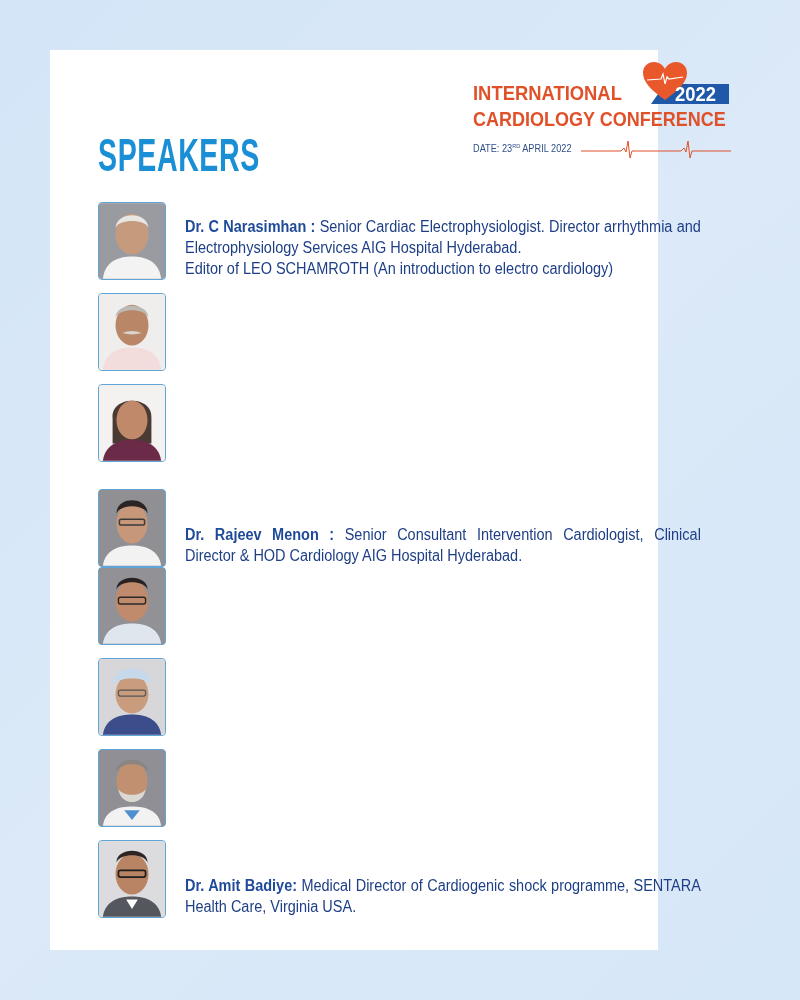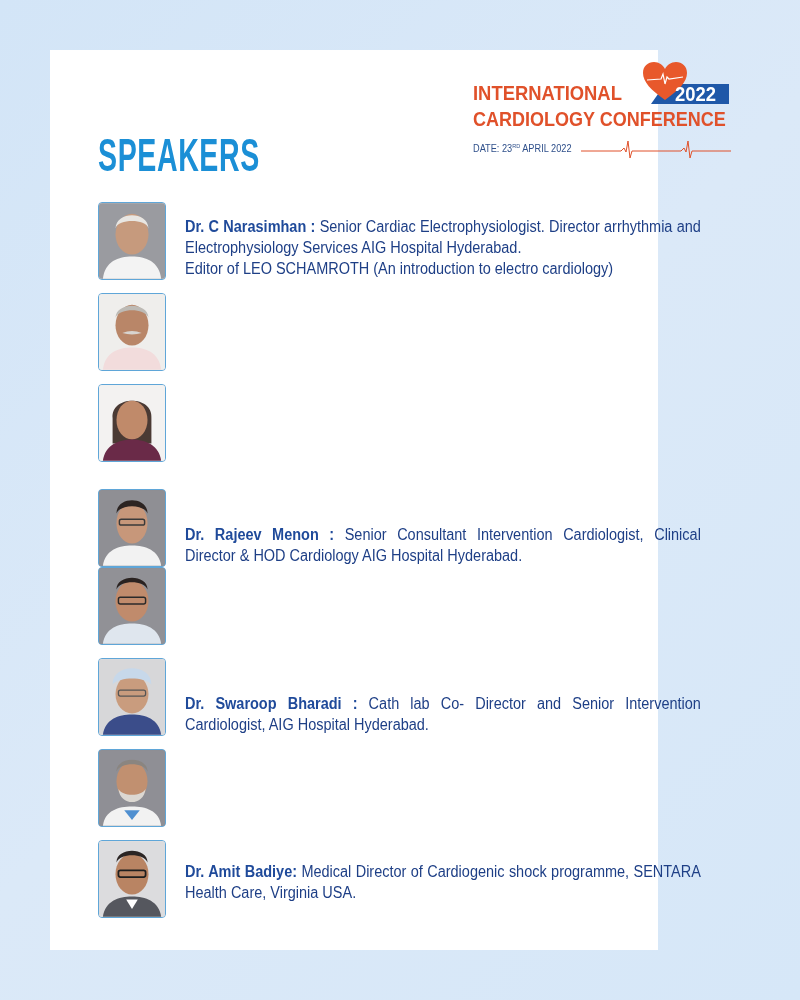--- a/index.html
+++ b/index.html
@@ -162,23 +162,20 @@
     <div class="speaker" style="top:456px">
       <div class="photo light">
         <svg viewBox="0 0 68 78">
           <rect width="68" height="78" fill="#d7d7d9"></rect>
           <ellipse cx="34" cy="36" rx="17" ry="20" fill="#c99c7e"></ellipse>
           <path d="M14 26 C14 4 54 4 54 26 C46 18 22 18 14 26Z" fill="#c7d8ea"></path>
           <rect x="20" y="32" width="28" height="6" rx="2" fill="none" stroke="#555" stroke-width="1.3"></rect>
           <path d="M4 78 C6 62 20 57 34 57 C48 57 62 62 64 78Z" fill="#3b4d8a"></path>
         </svg>
       </div>
-      <div class="bio" style="top:35px">
-        <div class="inner"><span class="name">Dr. Swaroop Bharadi :</span><span> Cath lab Co- Director and Senior Intervention Cardiologist, AIG Hospital Hyderabad.</span></div>
-      </div>
     </div>
 
     <div class="speaker" style="top:547px">
       <div class="photo">
         <svg viewBox="0 0 68 78">
           <rect width="68" height="78" fill="#8f8f95"></rect>
           <ellipse cx="34" cy="32" rx="16" ry="20" fill="#c19070"></ellipse>
           <path d="M18 22 C18 6 50 6 50 22 C46 12 22 12 18 22Z" fill="#8a8580"></path>
           <path d="M20 40 C22 58 46 58 48 40 C44 48 24 48 20 40Z" fill="#dcd8d2"></path>
           <path d="M4 78 C6 62 20 58 34 58 C48 58 62 62 64 78Z" fill="#f2f2f2"></path>
@@ -191,19 +188,19 @@
       <div class="photo light">
         <svg viewBox="0 0 68 78">
           <rect width="68" height="78" fill="#dcdcde"></rect>
           <ellipse cx="34" cy="34" rx="17" ry="21" fill="#b98463"></ellipse>
           <path d="M18 22 C18 6 50 6 50 22 C46 12 22 12 18 22Z" fill="#2b2524"></path>
           <rect x="20" y="30" width="28" height="7" rx="2" fill="none" stroke="#1e1e1e" stroke-width="1.8"></rect>
           <path d="M4 78 C6 62 20 57 34 57 C48 57 62 62 64 78Z" fill="#55575e"></path>
           <path d="M28 60 L34 70 L40 60Z" fill="#ffffff"></path>
         </svg>
       </div>
-      <div class="bio" style="top:21px">
+      <div class="bio" style="top:35px">
         <div class="inner"><span class="name">Dr. Amit Badiye:</span><span> Medical Director of Cardiogenic shock programme, SENTARA Health Care, Virginia USA.</span></div>
       </div>
     </div>
 
   </div>
 </div>
 
 </body></html>

